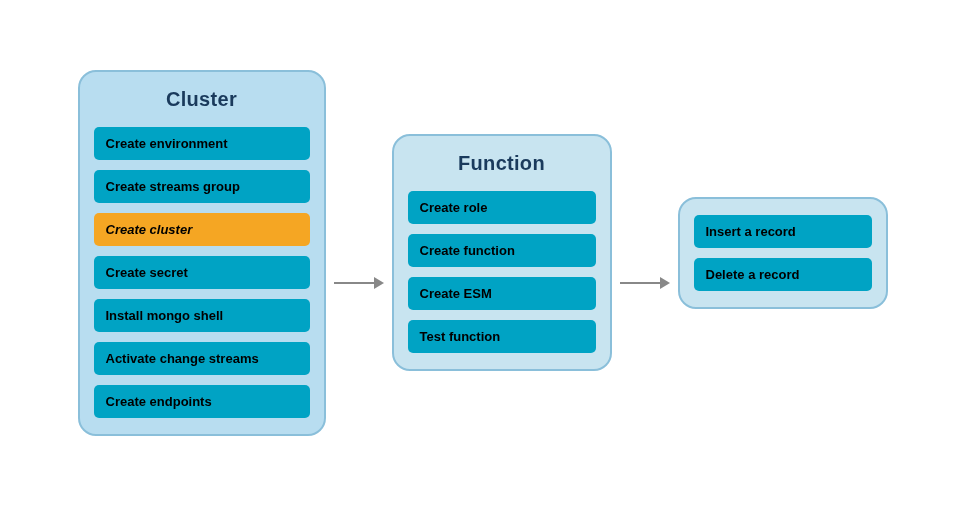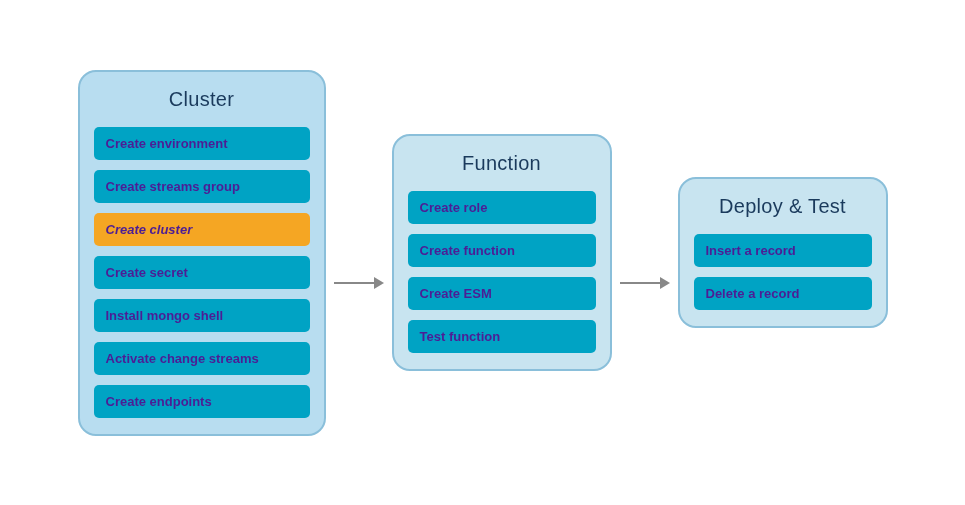--- a/index.html
+++ b/index.html
@@ -45,34 +45,34 @@
     }
 
     .panel-deploy {
       background: #c8e4f0;
       border: 2px solid #8abfda;
       min-width: 210px;
     }
 
     .panel-title {
       font-size: 20px;
-      font-weight: normal;
+      font-weight: bold;
       color: #1a3a5c;
       margin-bottom: 6px;
       letter-spacing: 0.3px;
     }
 
     .btn {
       display: block;
       width: 100%;
       padding: 9px 12px;
       border-radius: 5px;
       font-size: 13px;
       font-weight: bold;
-      color: #4c1d95;
+      color: #000000;
       text-align: left;
       cursor: pointer;
       border: none;
       outline: none;
     }
 
     .btn-teal {
       background: #00a3c4;
     }
 
@@ -141,19 +141,18 @@
   </div>
 
   <div class="arrow-container">
     <div class="arrow">
       <div class="arrow-line"></div>
       <div class="arrow-head"></div>
     </div>
   </div>
 
   <div class="panel panel-deploy">
-    <div class="panel-title">Deploy &amp; Test</div>
 
     <button class="btn btn-teal">Insert a record</button>
     <button class="btn btn-teal">Delete a record</button>
   </div>
 
 </div>
 
 </body></html>

